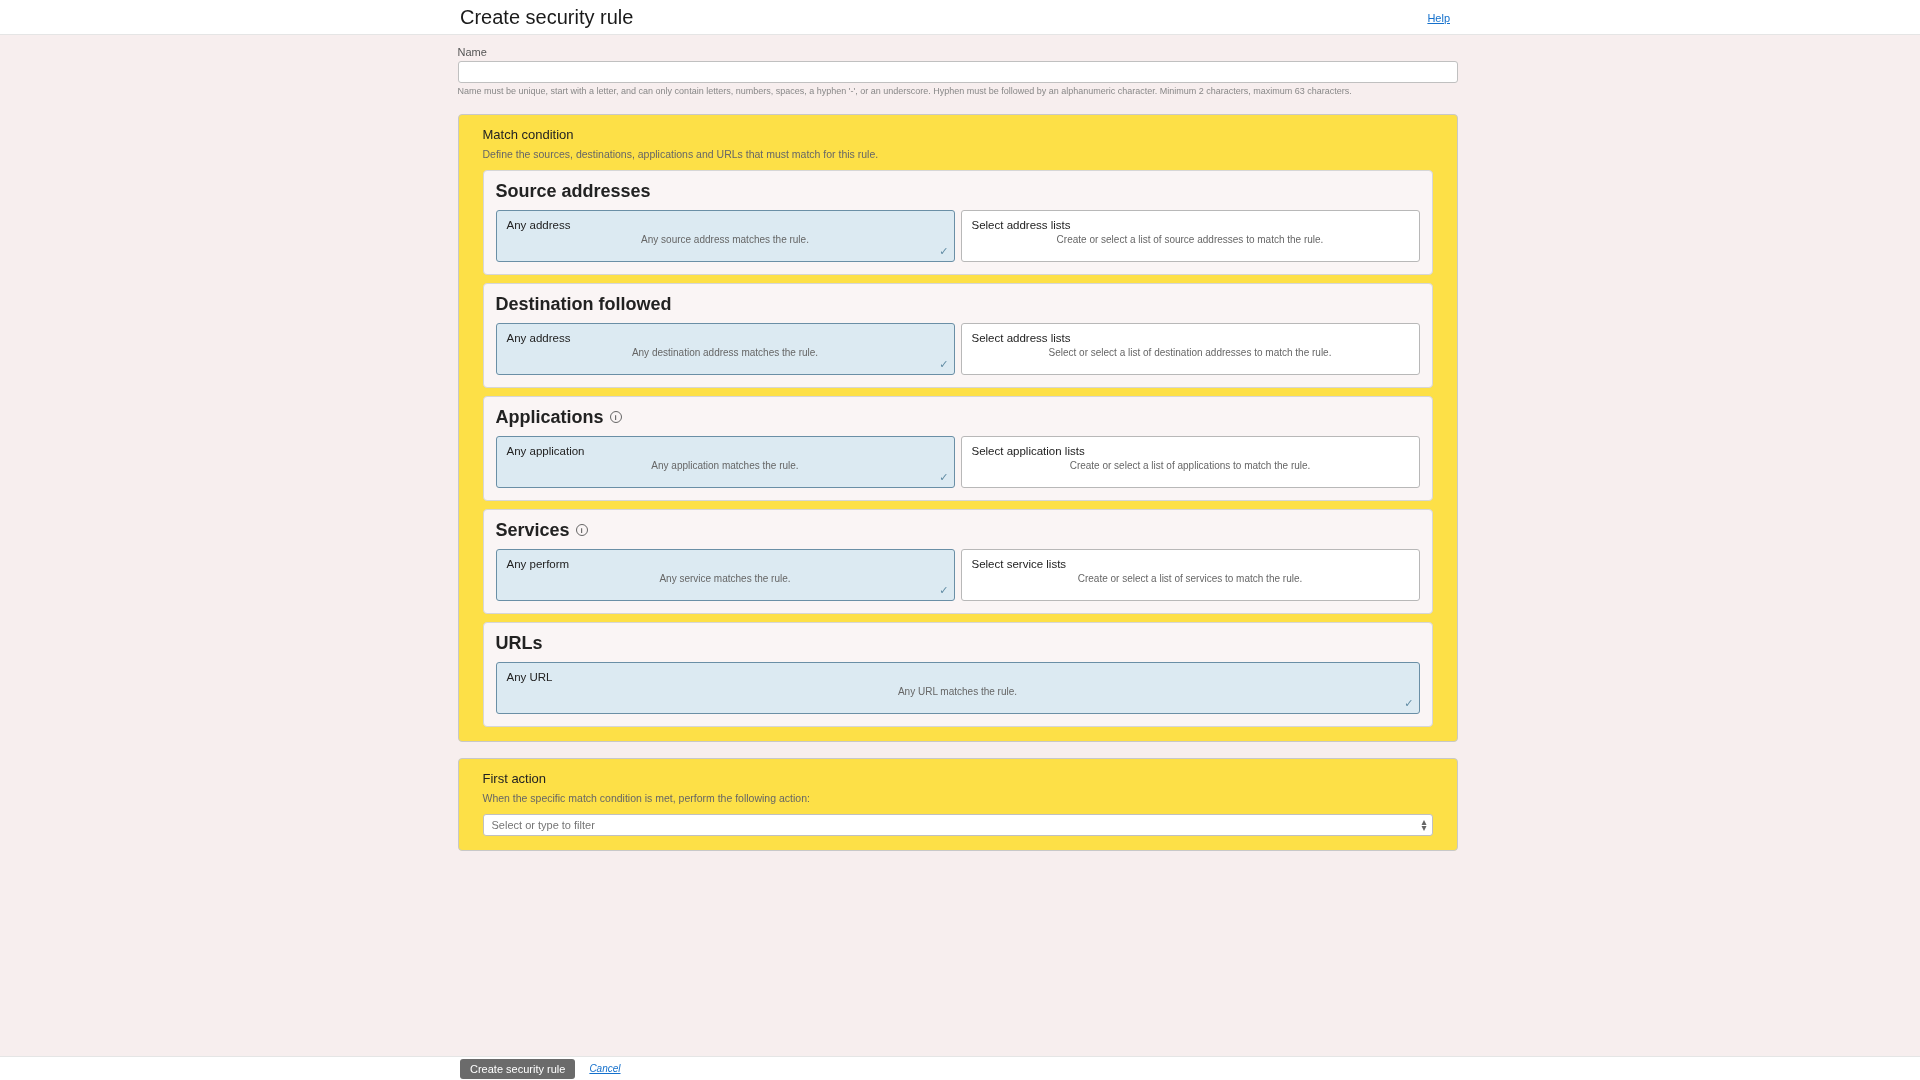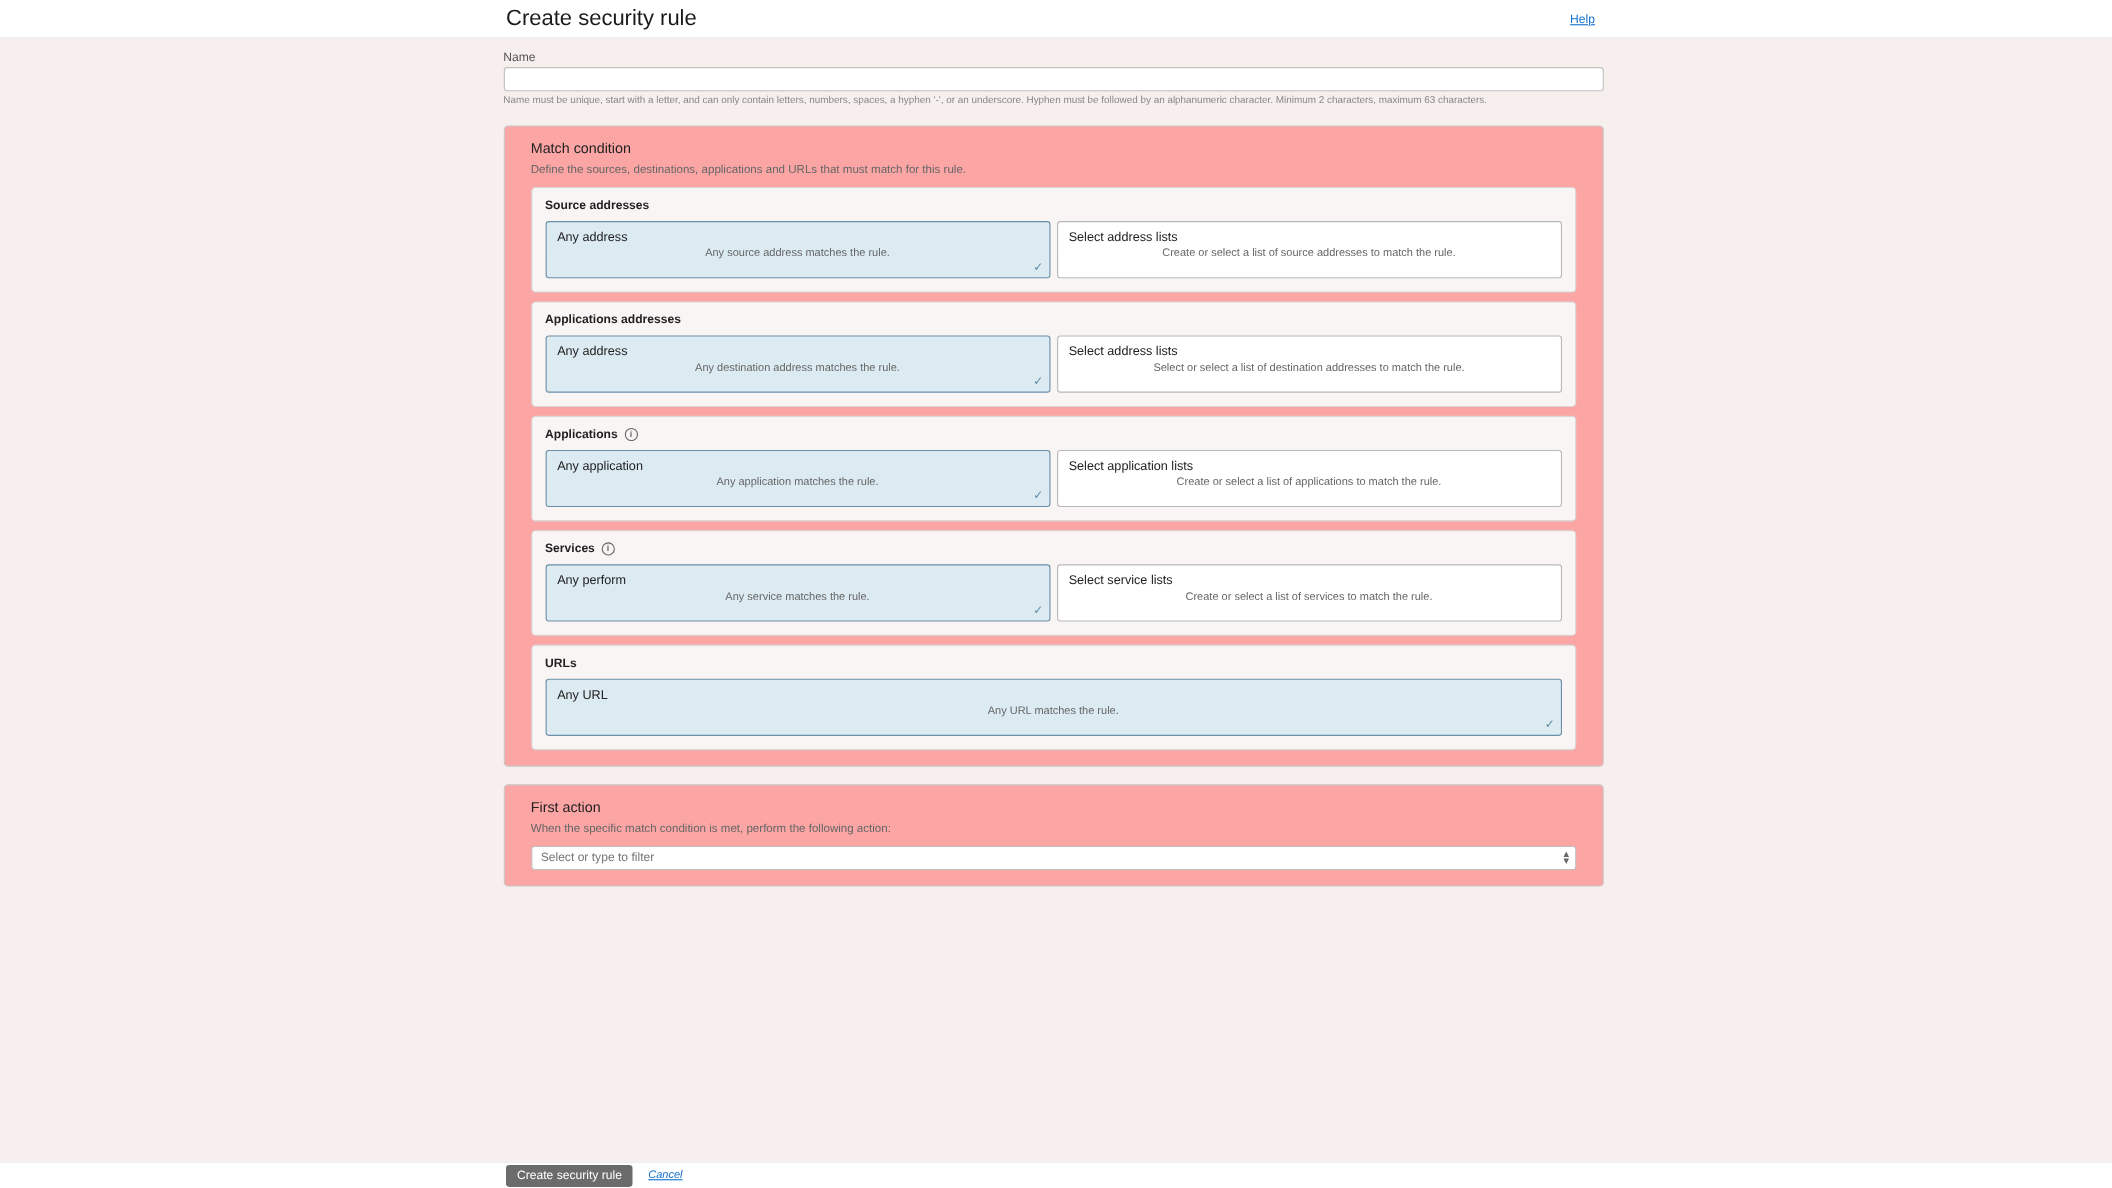--- a/index.html
+++ b/index.html
@@ -9,28 +9,28 @@
   .page-title-wrap { width:1000px; display:flex; align-items:center; justify-content:space-between; padding:0 10px 0 0;}
   .page-title { font-size:20px; font-weight:400; padding-left:0; }
   .help-link { color:#1470cc; font-size:11px; text-decoration:underline; cursor:pointer; }
 
   .scroll-area { position:absolute; top:32px; left:0; right:0; bottom:24px; background:#f7eeee; overflow:auto; display:flex; justify-content:center; }
   .content { width:1000px; padding:0 0 20px; margin-left:-5px;}
   .label { font-size:11px; color:#555; margin:14px 0 3px 0; }
   .name-input { width:100%; height:22px; border:1px solid #c0c0c0; border-radius:3px; padding:2px 6px; font-size:12px; background:#fff;}
   .hint { font-size:9px; color:#888; margin-top:3px; line-height:1.3; }
 
-  .panel { background:#fca5a5; border:1px solid #c8c8c8; border-radius:4px; margin-top:16px; padding:12px 24px 14px; }
+  .panel { background:#fde047; border:1px solid #c8c8c8; border-radius:4px; margin-top:16px; padding:12px 24px 14px; }
   .panel > .panel-title { font-size:13px; font-weight:400; color:#222; }
   .panel > .panel-sub { font-size:10.5px; color:#666; margin-top:6px; }
 
   .subsection { border:1px solid #d6d6d6; border-radius:4px; background:#faf5f5; padding:10px 12px 12px; margin-top:10px; }
   .subsection + .subsection { margin-top:8px; }
   .sub-title-row { display:flex; align-items:center; gap:6px; }
-  .sub-title { font-size:11px; font-weight:600; color:#222; }
+  .sub-title { font-size:18px; font-weight:600; color:#222; }
   .info-icon { width:12px; height:12px; border:1px solid #666; border-radius:50%; display:flex; align-items:center; justify-content:center; font-size:8px; color:#666; font-weight:600; }
 
   .tiles { display:flex; gap:6px; margin-top:8px; }
   .tile { position:relative; flex:1; border:1px solid #b8b8b8; border-radius:3px; background:#fff; padding:8px 10px 8px; cursor:pointer; min-height:52px;}
   .tile.selected { background:#dceaf2; border-color:#6a8fa6; }
   .tile-title { font-size:11.5px; font-weight:400; color:#222; }
   .tile-desc { font-size:10px; color:#666; margin-top:3px; line-height:1.25;text-align:center; }
   .check { position:absolute; right:5px; bottom:3px; color:#5f8aa3; font-size:11px; }
 
   .select-wrap { position:relative; margin-top:10px; }
@@ -86,21 +86,21 @@
           </div>
           <div class="tile">
             <div class="tile-title">Select address lists</div>
             <div class="tile-desc">Create or select a list of source addresses to match the rule.</div>
           </div>
         </div>
       </div>
 
       <div class="subsection">
         <div class="sub-title-row">
-            <div class="sub-title">Applications addresses</div>
+            <div class="sub-title">Destination followed</div>
           </div>
         <div class="tiles">
           <div class="tile selected">
             <div class="tile-title">Any address</div>
             <div class="tile-desc">Any destination address matches the rule.</div>
             <div class="check">✓</div>
           </div>
           <div class="tile">
             <div class="tile-title">Select address lists</div>
             <div class="tile-desc">Select or select a list of destination ad­dresses to match the rule.</div>

